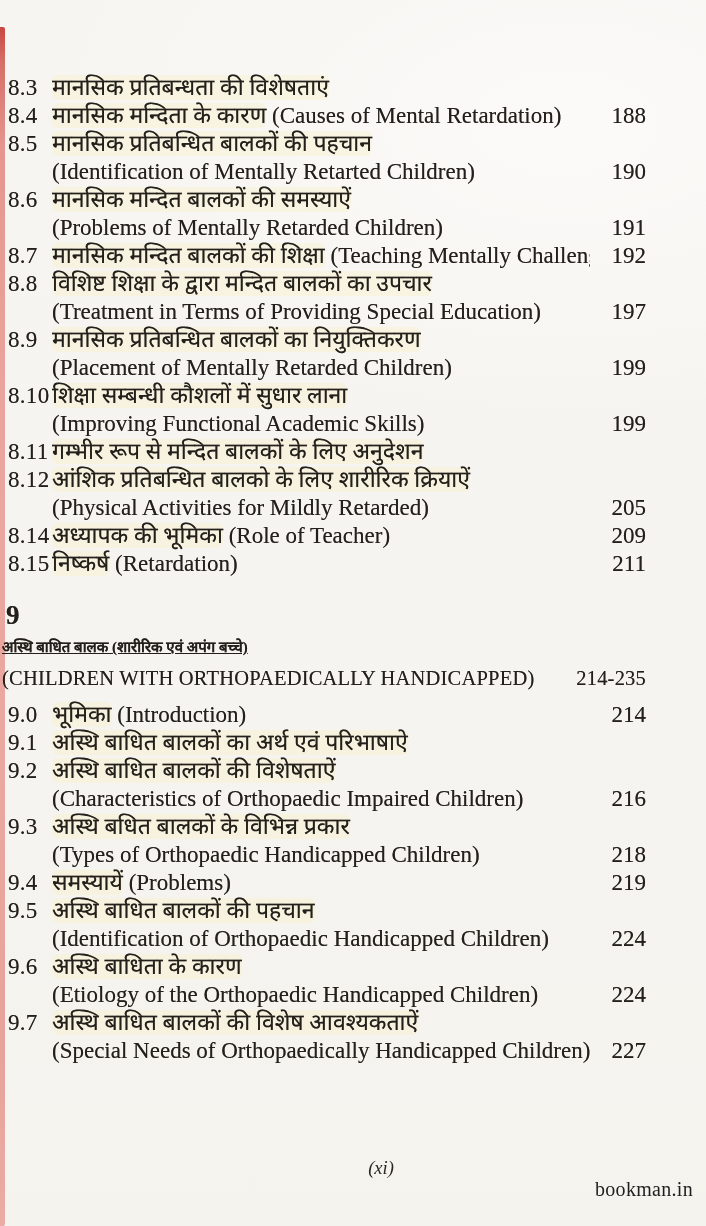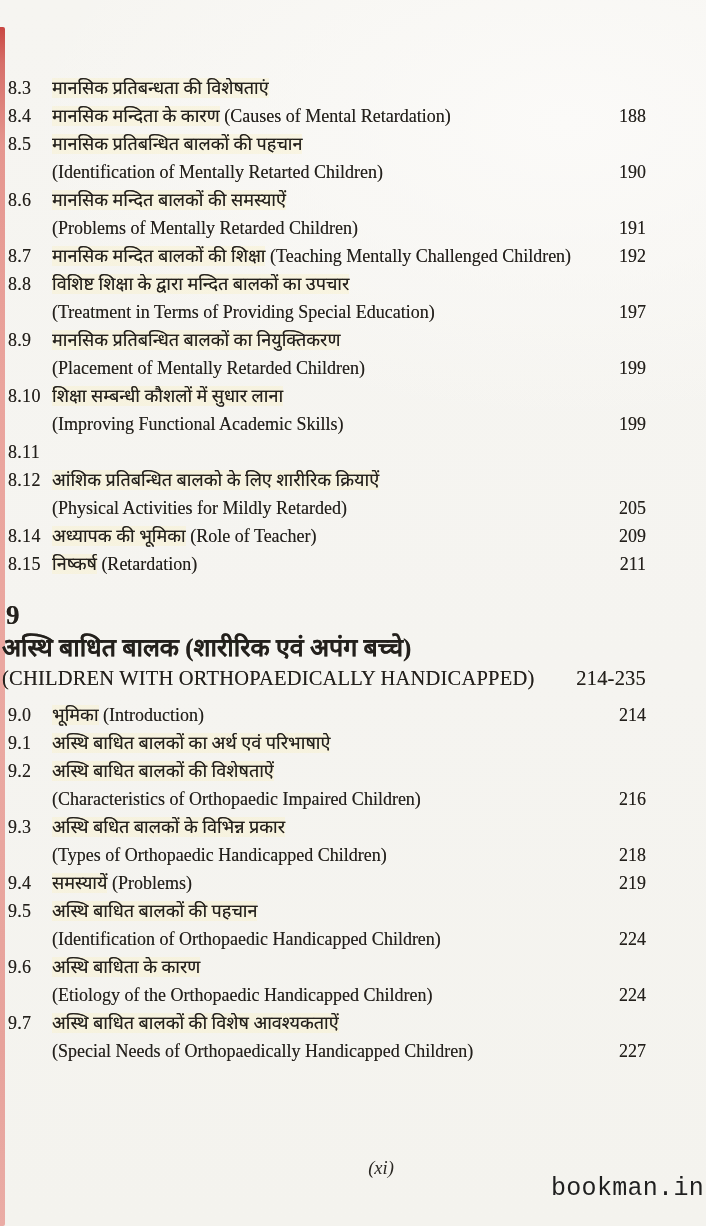--- a/index.html
+++ b/index.html
@@ -20,56 +20,57 @@
     background: linear-gradient(180deg,
       #c94742 0%, #d66f69 3%, #e5968f 10%, #eaa49d 30%,
       #eaa8a1 60%, #e7a29b 85%, #eaaca5 100%);
     border-radius: 0 2px 2px 0;
   }
   .content {
     position: absolute; left: 8px; top: 74px; right: 60px;
   }
   .row {
     display: flex; align-items: baseline;
-    font-size: 18px; line-height: 28px;
+    font-size: 23px; line-height: 28px;
     text-shadow: 0 0 0.6px rgba(45,38,30,0.55);
   }
   .num  { flex: 0 0 44px; letter-spacing: 0.3px; }
   .txt  { flex: 1 1 auto; white-space: nowrap; overflow: hidden; }
   .pg   { flex: 0 0 56px; text-align: right; }
   .hi   {
     background: linear-gradient(0deg, rgba(249,240,196,0.38), rgba(249,240,196,0.38));
-    border-radius: 0;
+    border-radius: 6px;
   }
   .chapter-block { margin: 20px 0 8px -6px; }
   .chapter-number {
     font-weight: bold; font-size: 27px; line-height: 34px;
     margin-left: 4px; letter-spacing: 1px;
     text-shadow: 0 0 0.6px rgba(45,38,30,0.6);
   }
   .chapter-title-hi {
-    font-weight: bold; font-size: 25px; line-height: 31px;
+    font-weight: bold; font-size: 15px; line-height: 31px;
     text-shadow: 0 0 0.6px rgba(45,38,30,0.6);
+    text-decoration: underline;
   }
   .chapter-title-row {
     display: flex; align-items: center;
     font-size: 20.5px; line-height: 30px; letter-spacing: 0.2px;
     text-shadow: 0 0 0.6px rgba(45,38,30,0.55);
   }
   .chapter-title-row .pg { flex: 0 0 78px; }
   .footer-label {
     position: absolute; left: 0; top: 1158px; width: 706px;
     text-align: center; font-style: italic; font-size: 18.5px;
     color: #2a2722;
     margin-left: 28px;
   }
   .watermark {
-    position: absolute; top: 1174px; right: 2px;
-    font-family: Liberation Mono, monospace;
-    font-size: 25px; line-height: 30px; letter-spacing: 0.3px;
+    position: absolute; top: 1174px; right: 13px;
+    font-family: Liberation Serif, serif;
+    font-size: 20px; line-height: 30px; letter-spacing: 0.3px;
   }
 </style>
 </head>
 <body>
 
 <div class="edge-strip"></div>
 
 <div class="content">
     <div class="row">
       <span class="num">8.3</span>
@@ -131,20 +132,21 @@
       <span class="txt"><span class="hi">शिक्षा सम्बन्धी कौशलों में सुधार लाना</span></span>
       <span class="pg"></span>
     </div>
     <div class="row">
       <span class="num"></span>
       <span class="txt"><span>(Improving Functional Academic Skills)</span></span>
       <span class="pg">199</span>
     </div>
     <div class="row">
       <span class="num">8.11</span>
+      <span class="txt"><span class="hi">गम्भीर रूप से मन्दित बालकों के लिए अनुदेशन</span></span>
       <span class="pg"></span>
     </div>
     <div class="row">
       <span class="num">8.12</span>
       <span class="txt"><span class="hi">आंशिक प्रतिबन्धित बालको के लिए शारीरिक क्रियाऐं</span></span>
       <span class="pg"></span>
     </div>
     <div class="row">
       <span class="num"></span>
       <span class="txt"><span>(Physical Activities for Mildly Retarded)</span></span>

